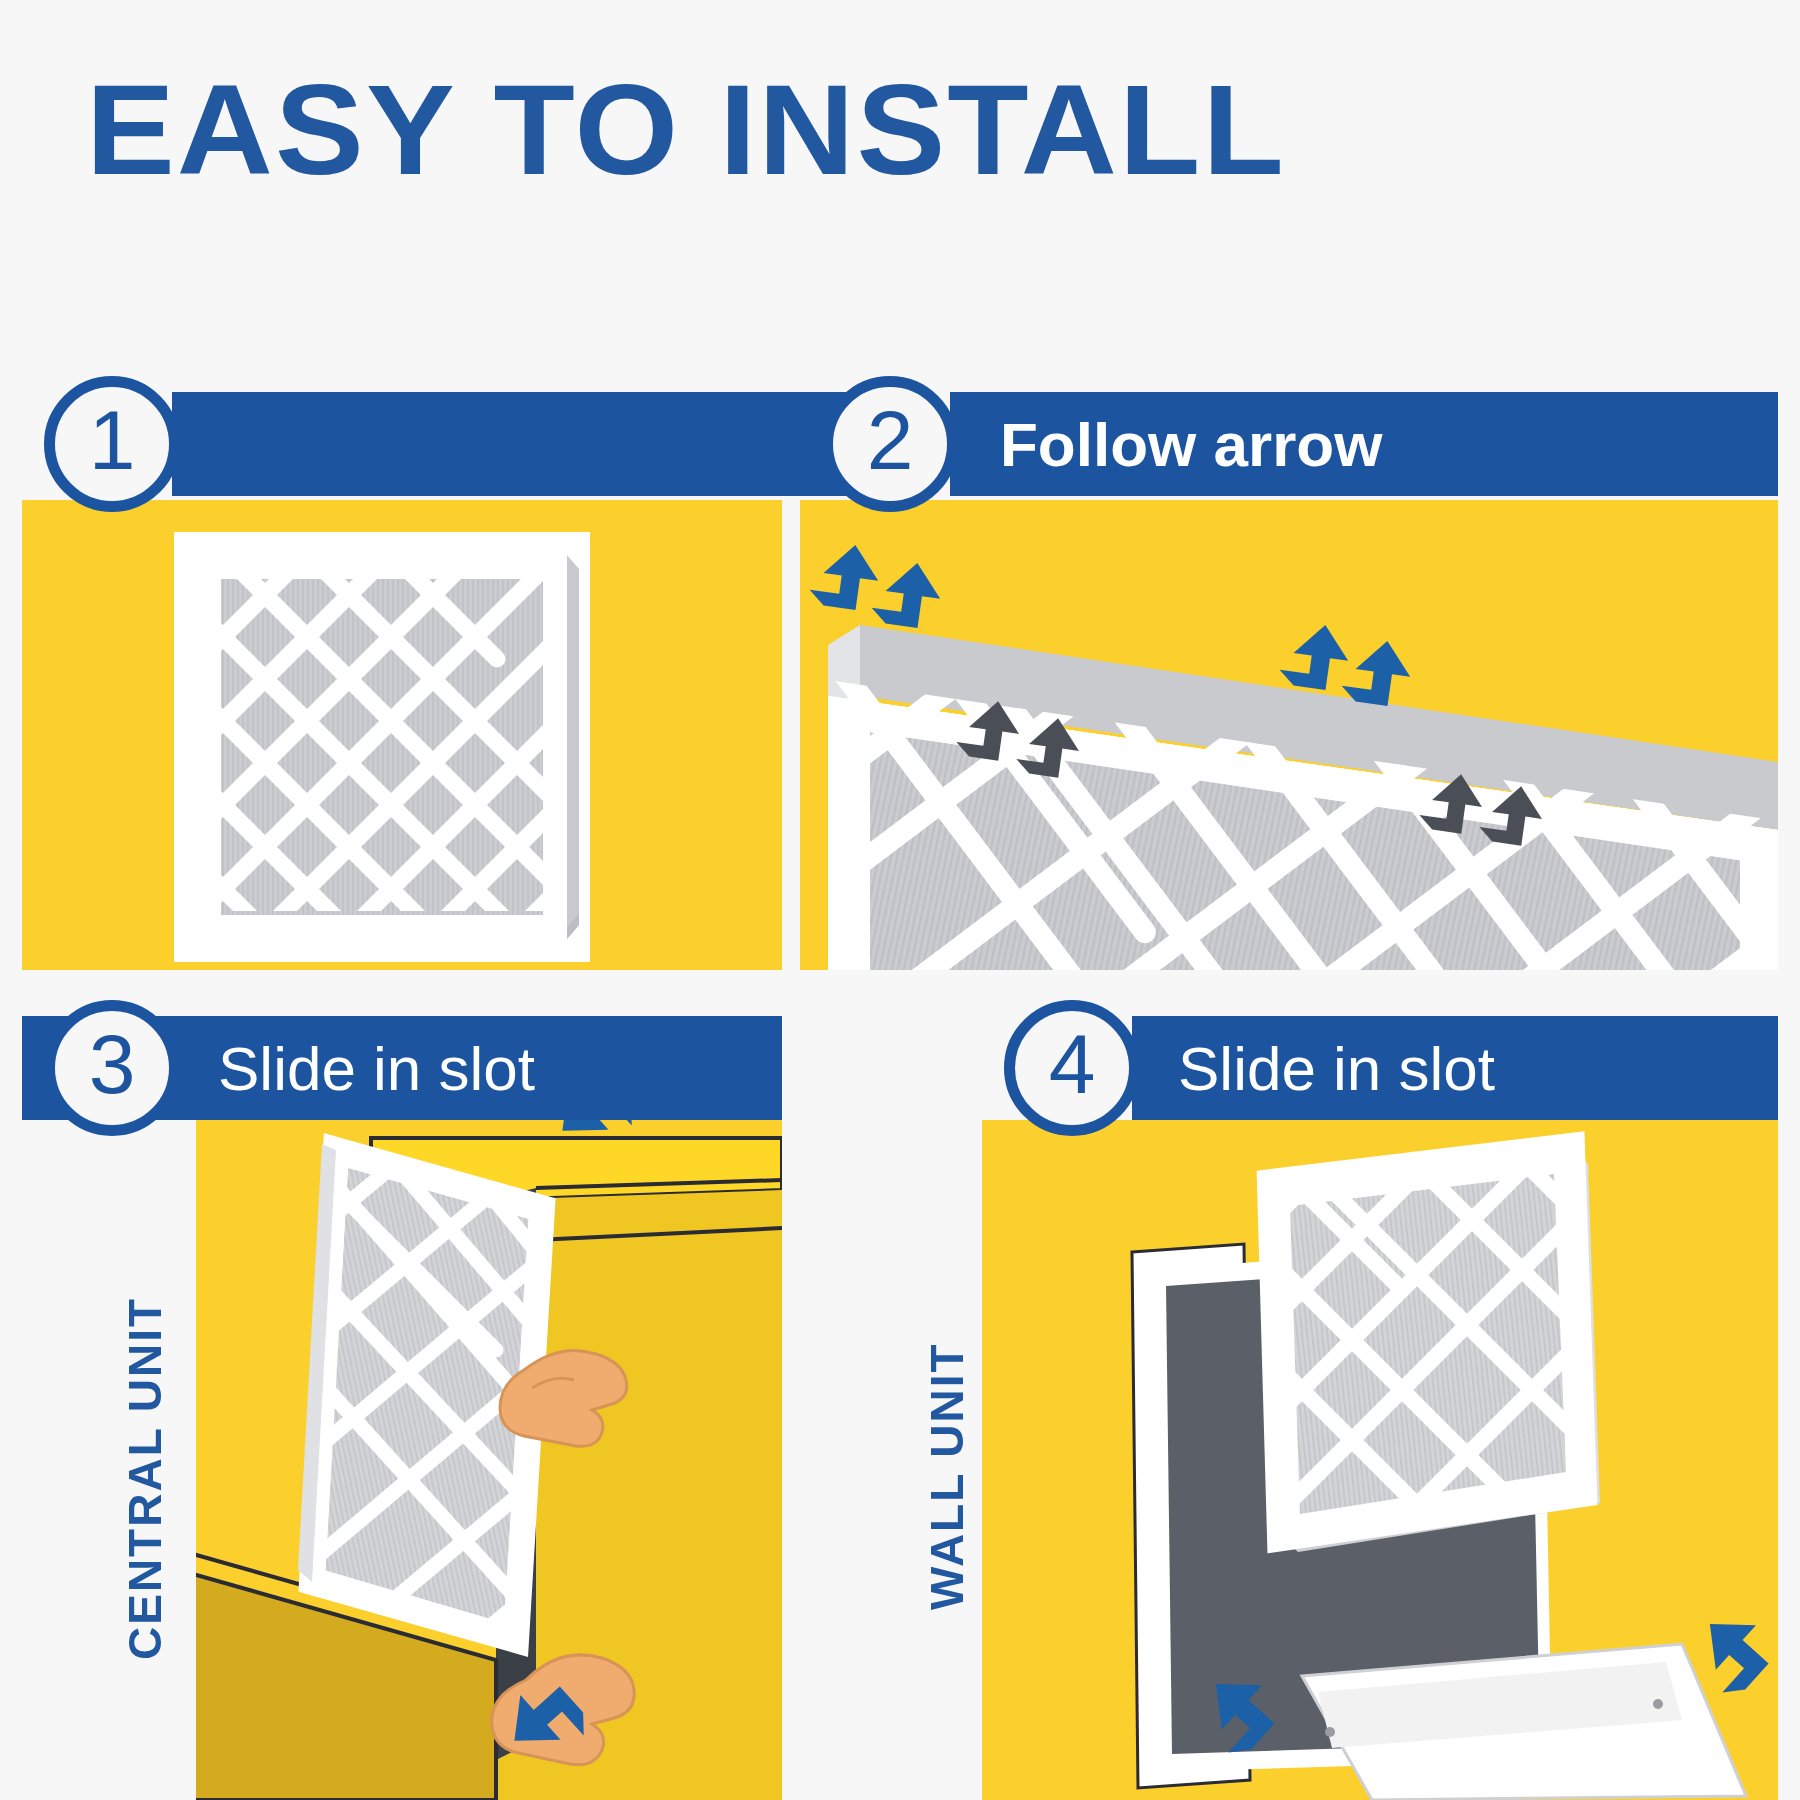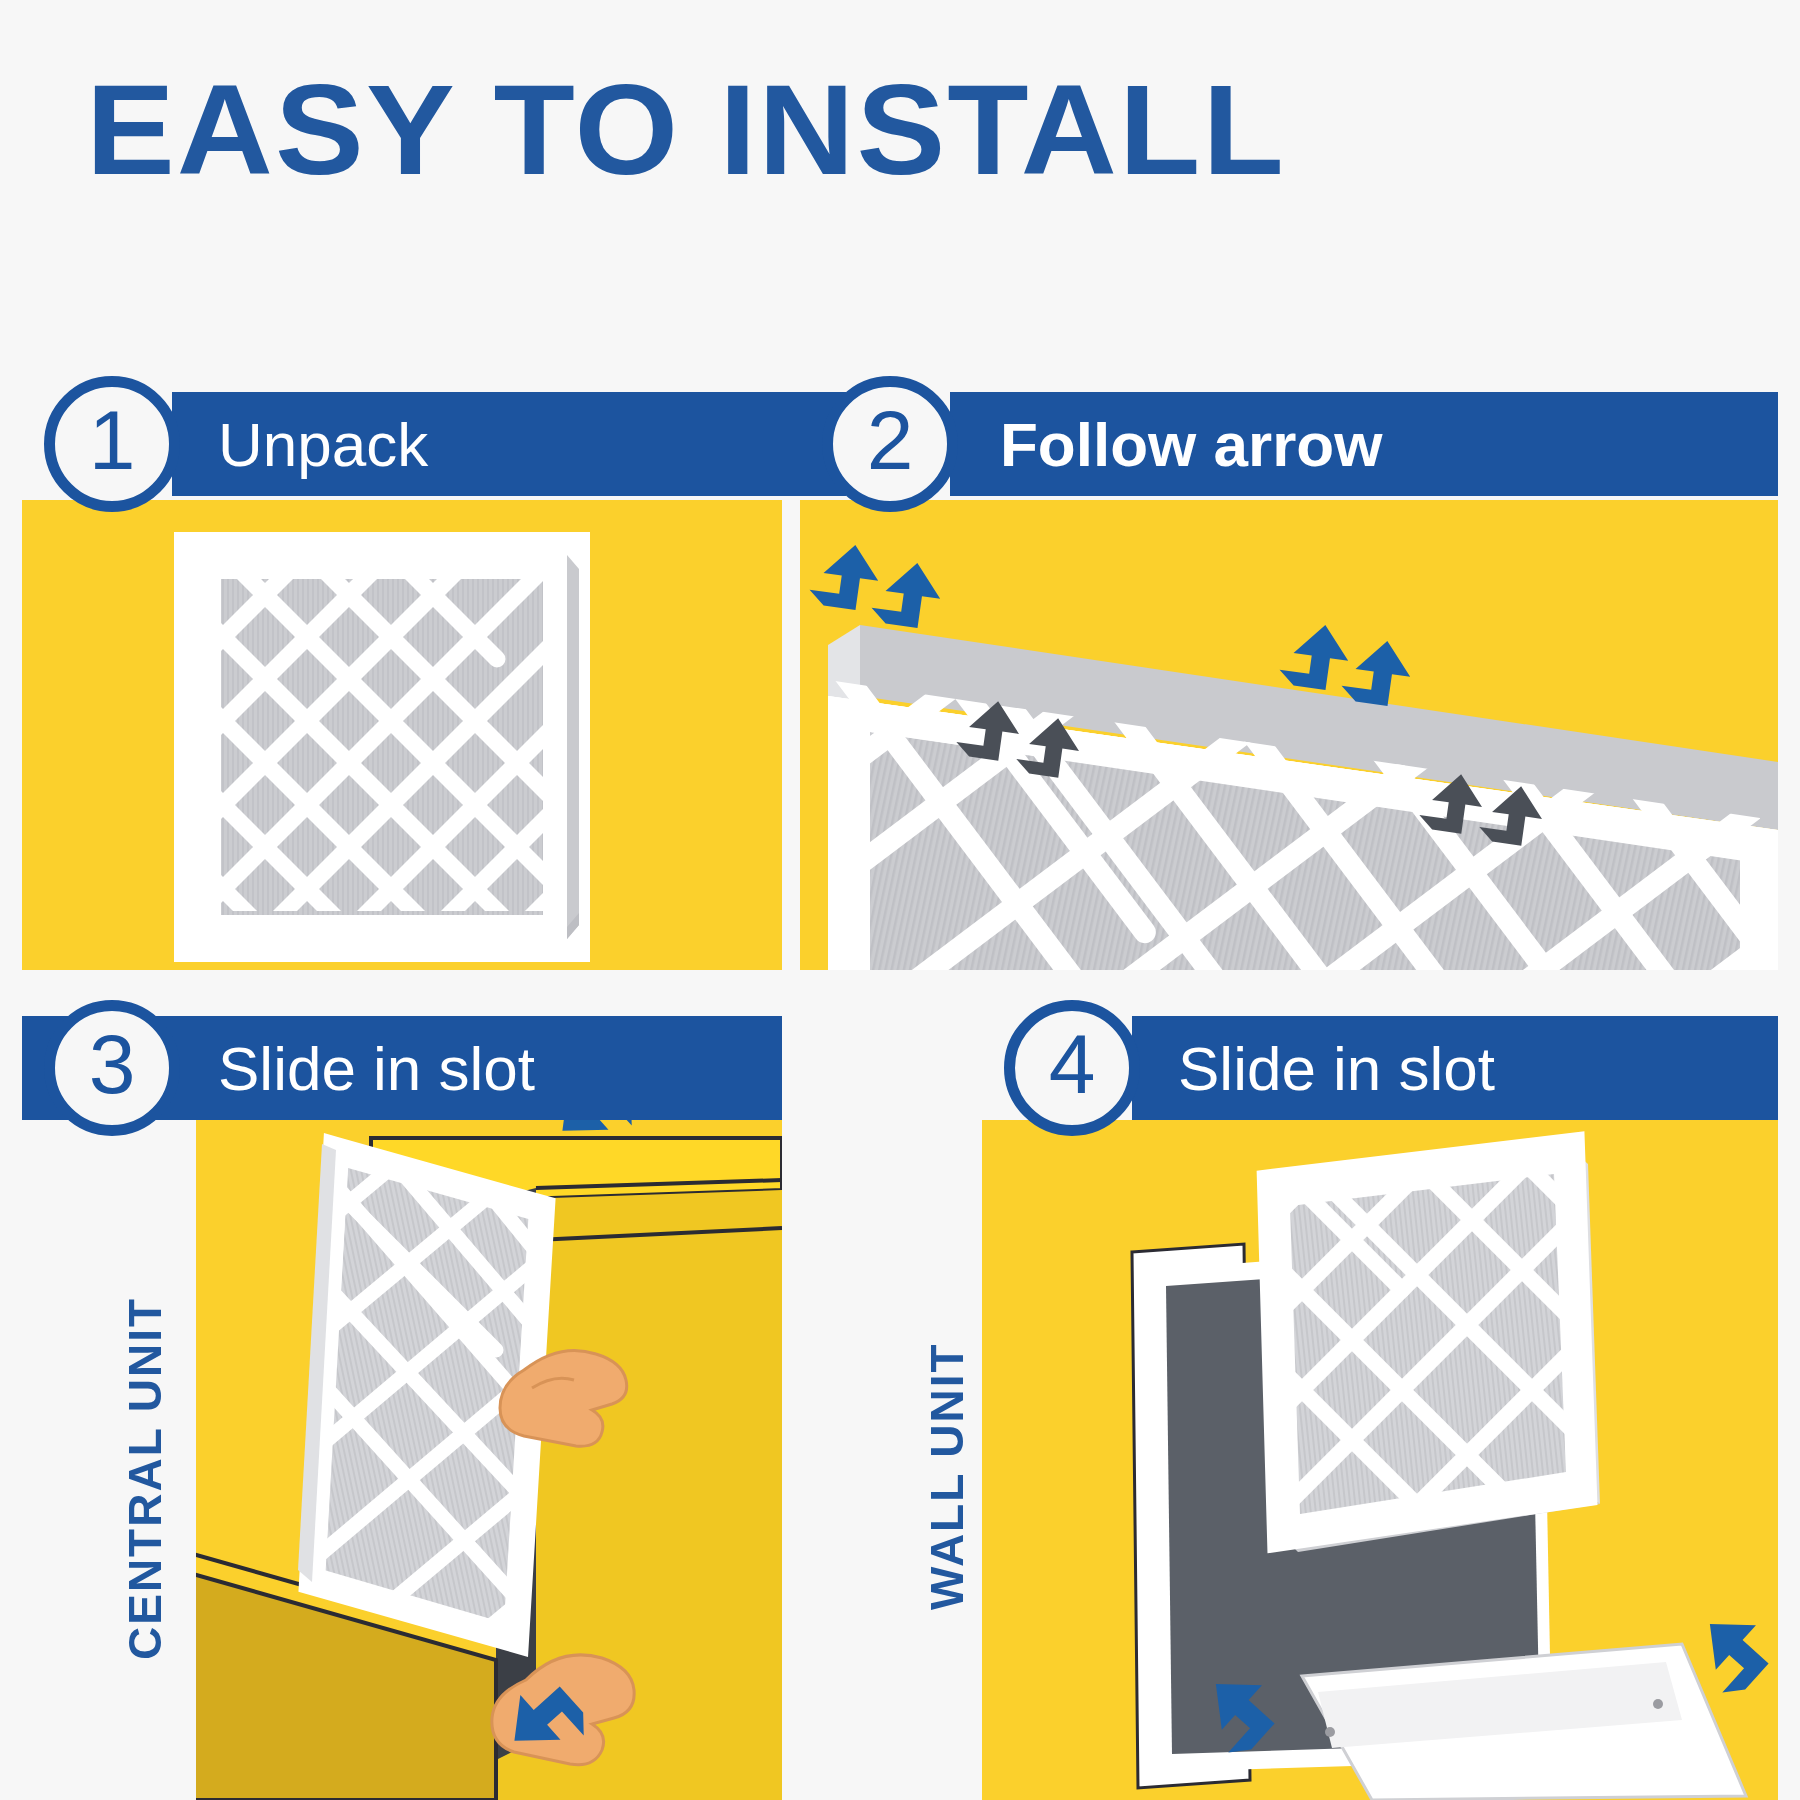--- a/index.html
+++ b/index.html
@@ -372,21 +372,20 @@
     </svg>
   </div>
 
   <div id="bar-ext-1"></div>
 
   <div class="step-head" id="head-1">
     <div class="step-bar step-bar-inset"></div>
     <div class="step-circle">
       <span>1</span>
     </div>
-    <div class="step-label">Unpack</div>
   </div>
 
   <div class="step-head" id="head-2">
     <div class="step-bar step-bar-inset"></div>
     <div class="step-circle">
       <span>2</span>
     </div>
     <div class="step-label">Follow arrow</div>
   </div>
 

